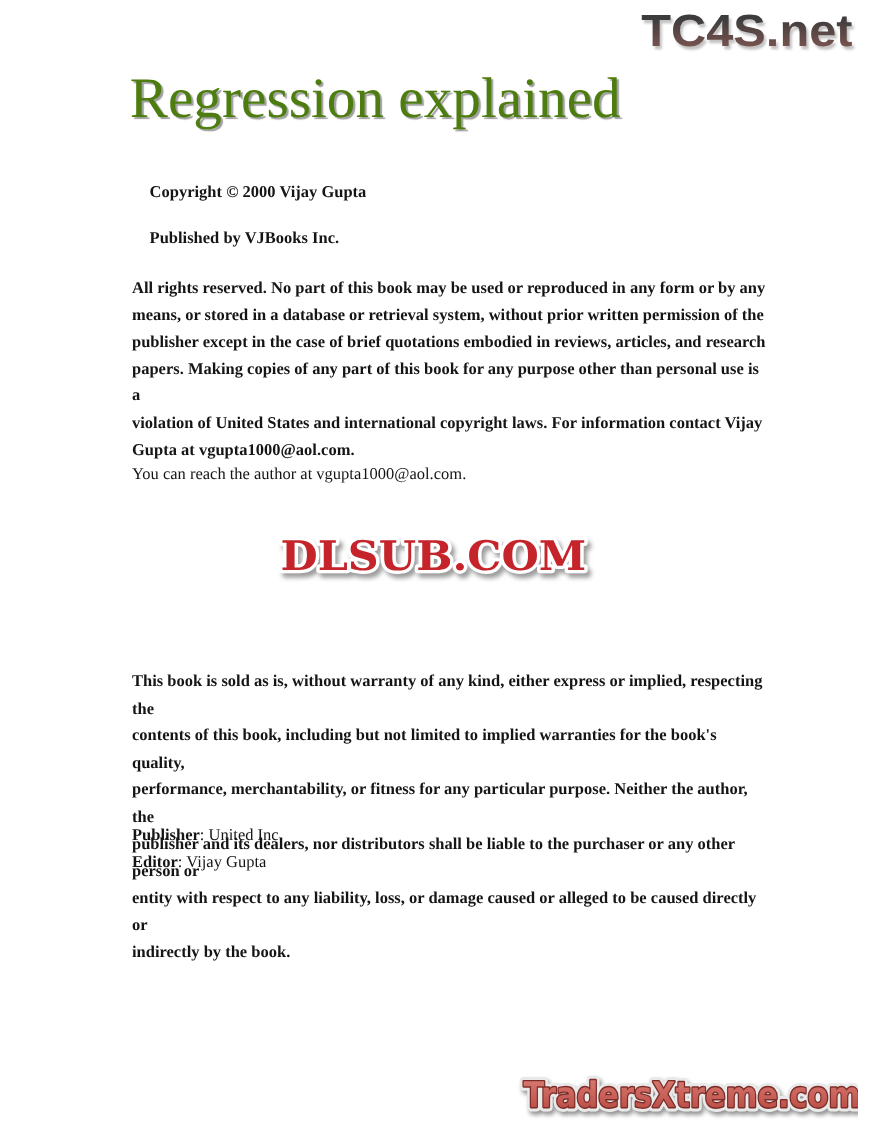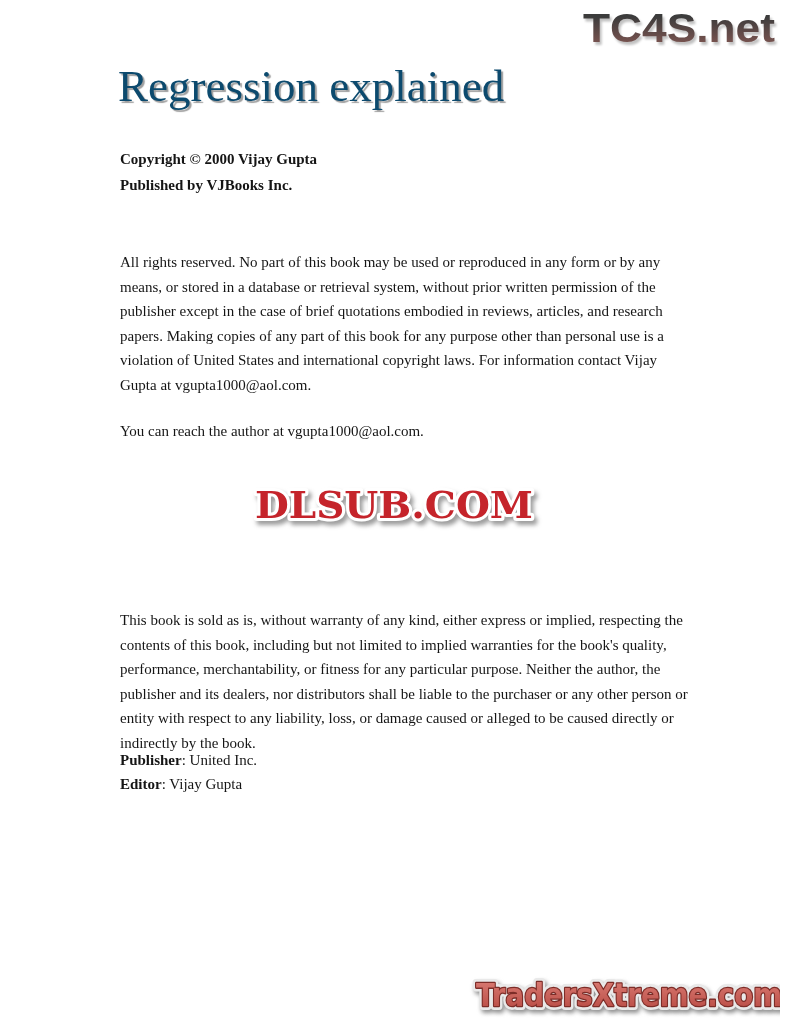--- a/index.html
+++ b/index.html
@@ -19,33 +19,33 @@
   .wm { position: absolute; user-select: none; }
   .wm-tc4s { top: 0px; right: 2px; filter: drop-shadow(2px 3px 1px #c2c2c2); }
   .wm-dlsub { left: 248px; top: 474px; filter: drop-shadow(3px 4px 2px rgba(60,60,60,0.5)); }
   .wm-traders { left: 468px; top: 966px; filter: drop-shadow(2px 3px 2px rgba(110,110,110,0.75)); }
 
   
   .title {
     position: absolute;
     left: 118px;
     top: 60px;
-    font-size: 45px;
+    font-size: 52px;
     font-weight: 400;
-    color: #0c4a6e;
+    color: #4d7c0f;
     letter-spacing: 0px;
     text-shadow: 2px 2px 1px #9f9f9f;
     white-space: nowrap;
   }
 
   
   .block { position: absolute; left: 120px; font-size: 15px; }
   .bold-block { top: 146px; font-weight: bold; line-height: 26px; }
-  .bold-block div { margin: 0; }
-  .para { white-space: pre-line; line-height: 24.6px; width: 580px; }
+  .bold-block div { margin: 16px; }
+  .para { white-space: pre-line; line-height: 24.6px; width: 580px; font-weight: bold; }
   .para-rights { top: 250px; }
   .line-contact { top: 423px; }
   .catalog { top: 463px; white-space: pre-line; line-height: 24.4px; }
   .para-disclaimer { top: 584px; margin-top: 24px; }
   .credits { top: 748px; line-height: 24.3px; }
   .credits .lbl { font-weight: bold; }
 </style>
 </head>
 <body>
 

